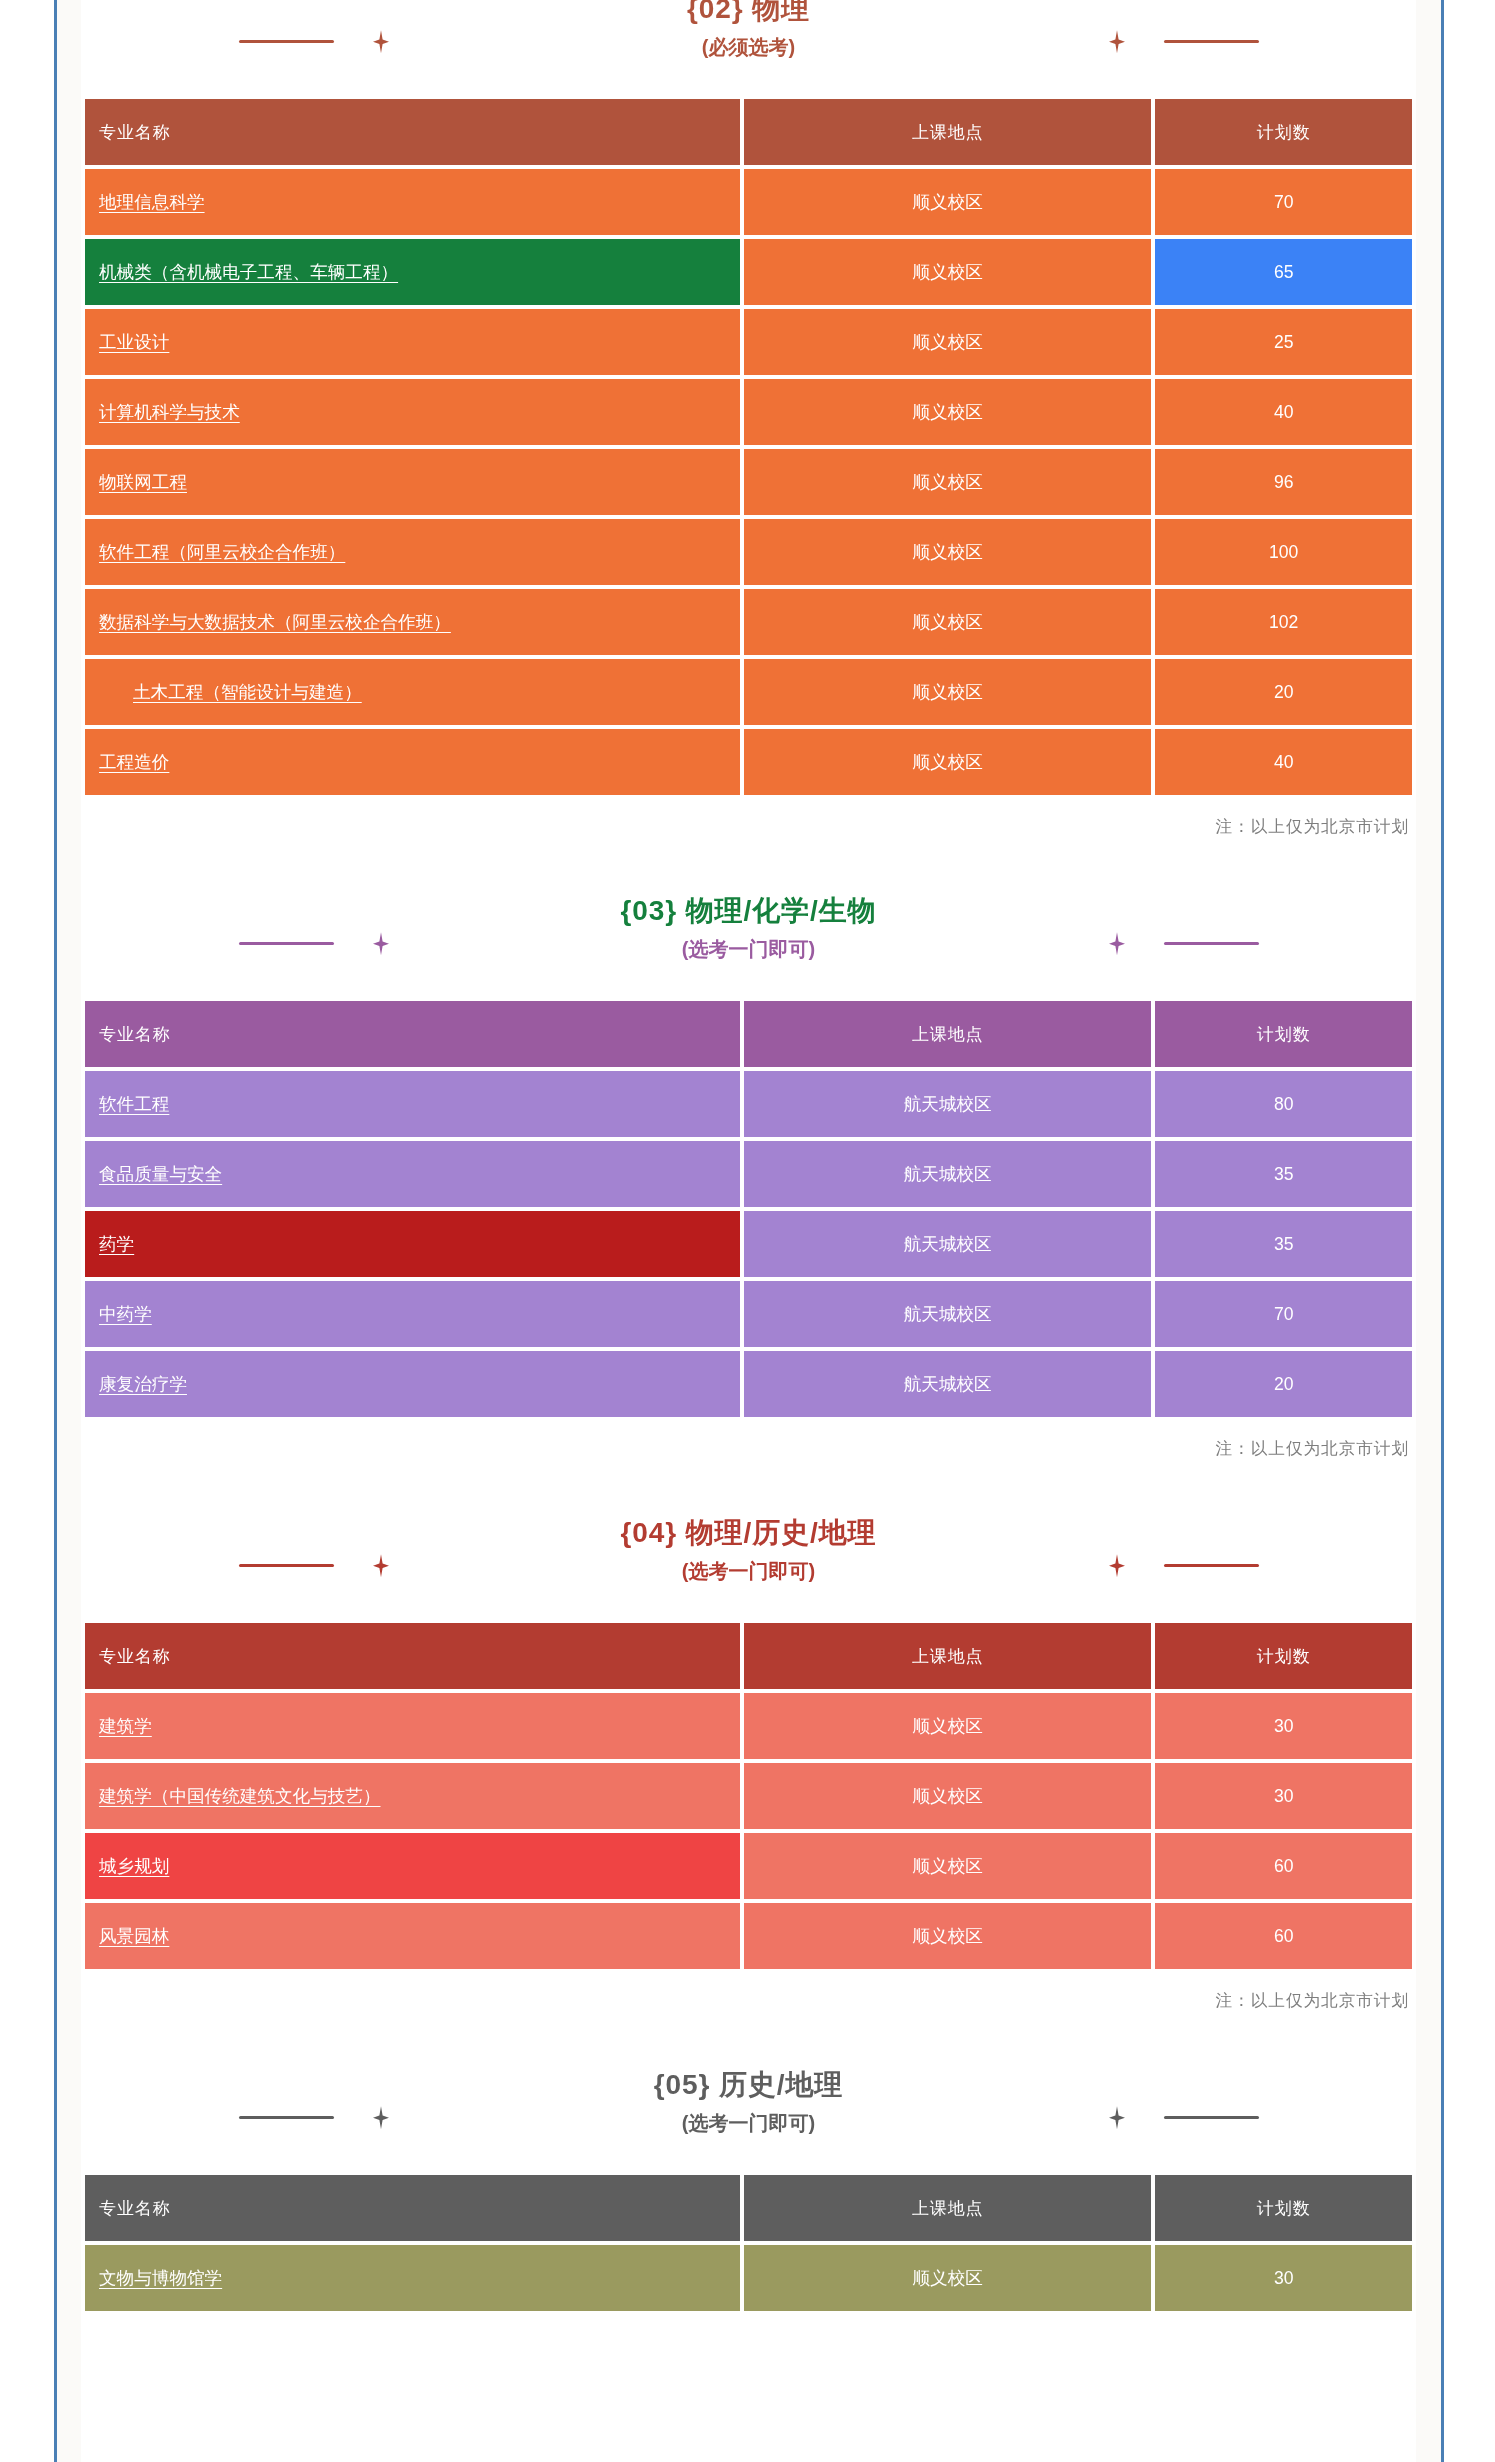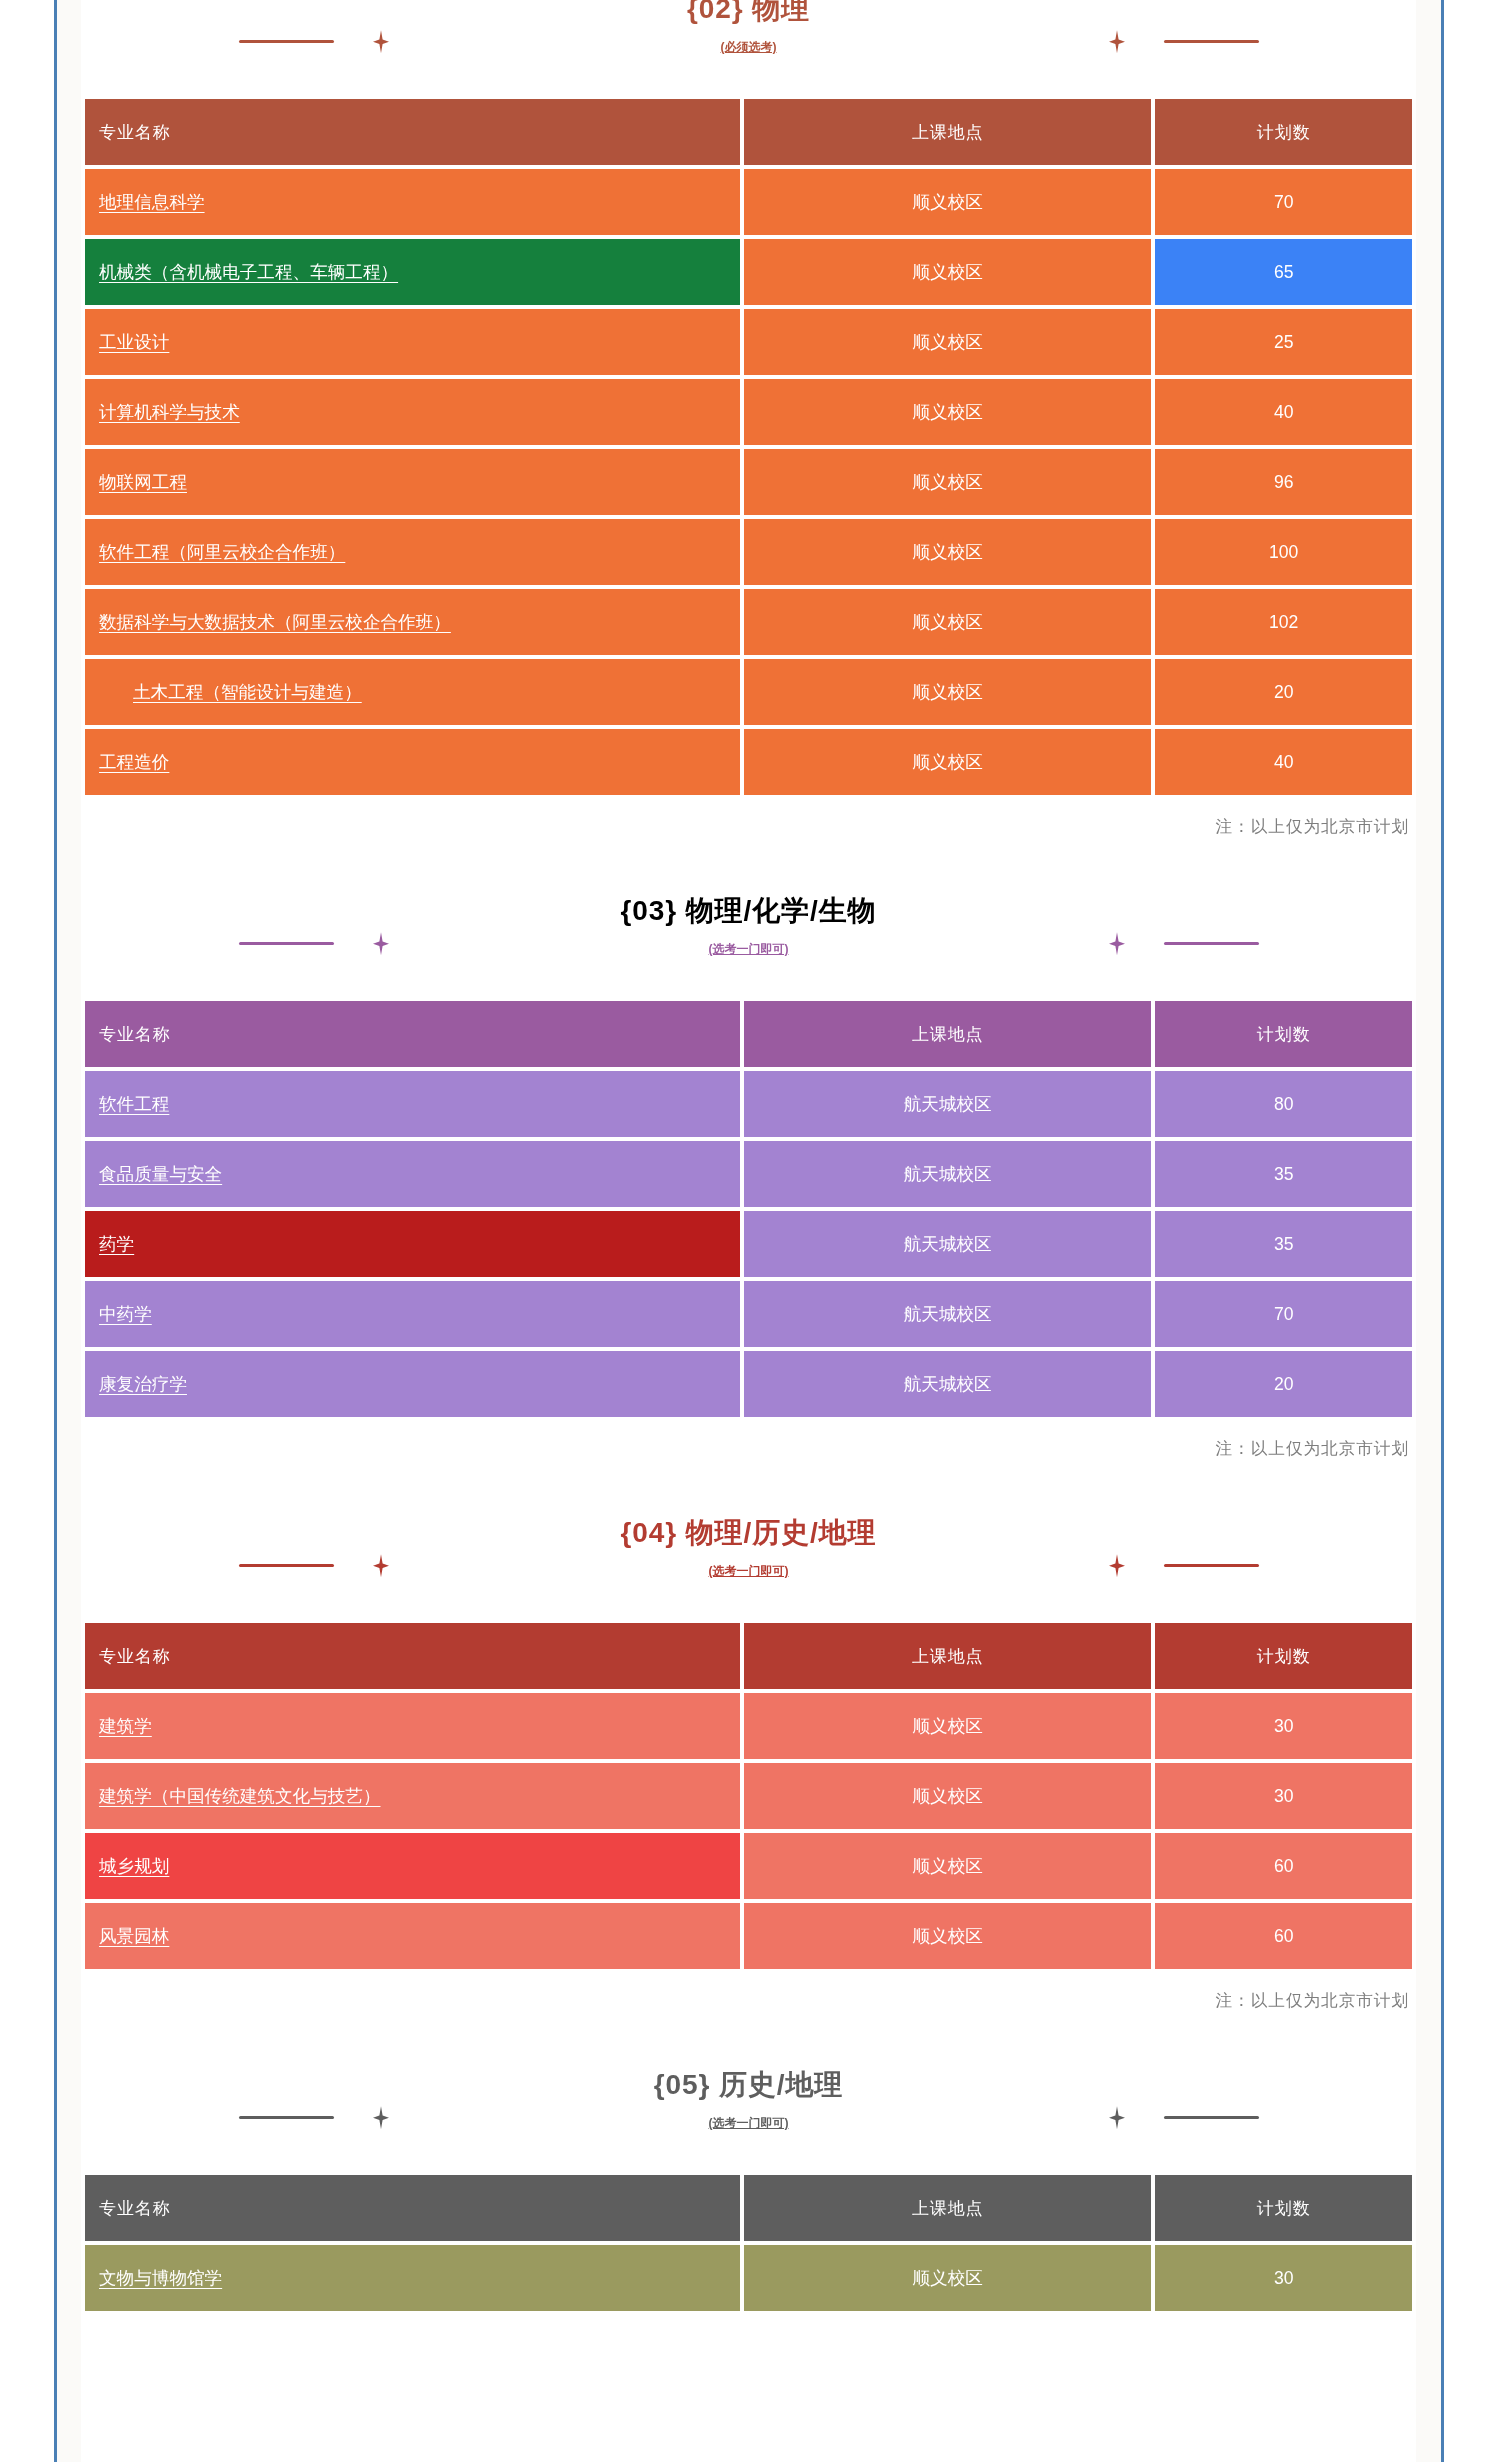--- a/index.html
+++ b/index.html
@@ -69,26 +69,25 @@
     text-align: center;
   }
   .sec-title {
     font-size: 28px;
     font-weight: bold;
     letter-spacing: 0.9px;
     line-height: 35px;
     white-space: nowrap;
   }
   .sec-sub {
-    font-size: 12px;
+    font-size: 20px;
     font-weight: bold;
     line-height: 30px;
     margin-top: 5.3px;
     white-space: nowrap;
-    text-decoration: underline;
   }
   .deco {
     position: absolute;
     top: 39px;
     display: flex;
     align-items: center;
     gap: 39px;
   }
   .deco.left  { left: 158px; }
   .deco.right { right: 157px; flex-direction: row-reverse; }
@@ -236,21 +235,21 @@
       <div class="sec-head" style="margin-top: 55px;">
         <div class="deco left">
           <span class="dash" style="background: rgb(154, 91, 160);"></span>
           <span class="spark" style="background: rgb(154, 91, 160);"></span>
         </div>
         <div class="deco right">
           <span class="dash" style="background: rgb(154, 91, 160);"></span>
           <span class="spark" style="background: rgb(154, 91, 160);"></span>
         </div>
         <div class="titles">
-          <div class="sec-title" style="color: #000000;">{03} 物理/化学/生物</div>
+          <div class="sec-title" style="color: #15803d;">{03} 物理/化学/生物</div>
           <div class="sec-sub" style="color: rgb(154, 91, 160);">(选考一门即可)</div>
         </div>
       </div>
       <table class="tbl">
         <colgroup>
           <col class="c1">
           <col class="c2">
           <col class="c3">
         </colgroup>
         <thead>

